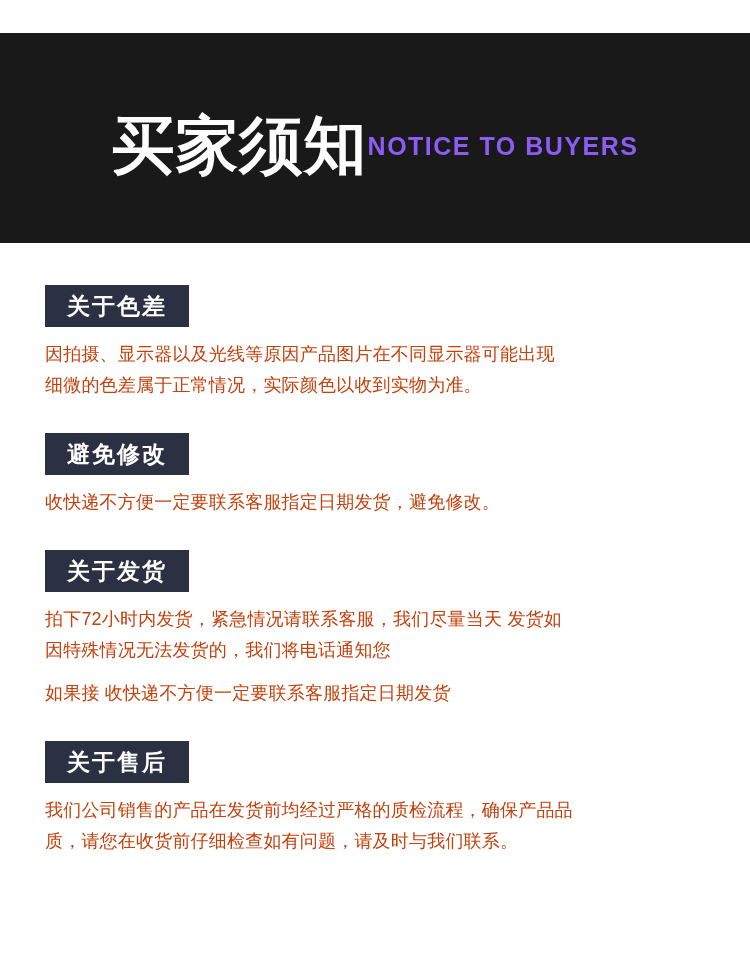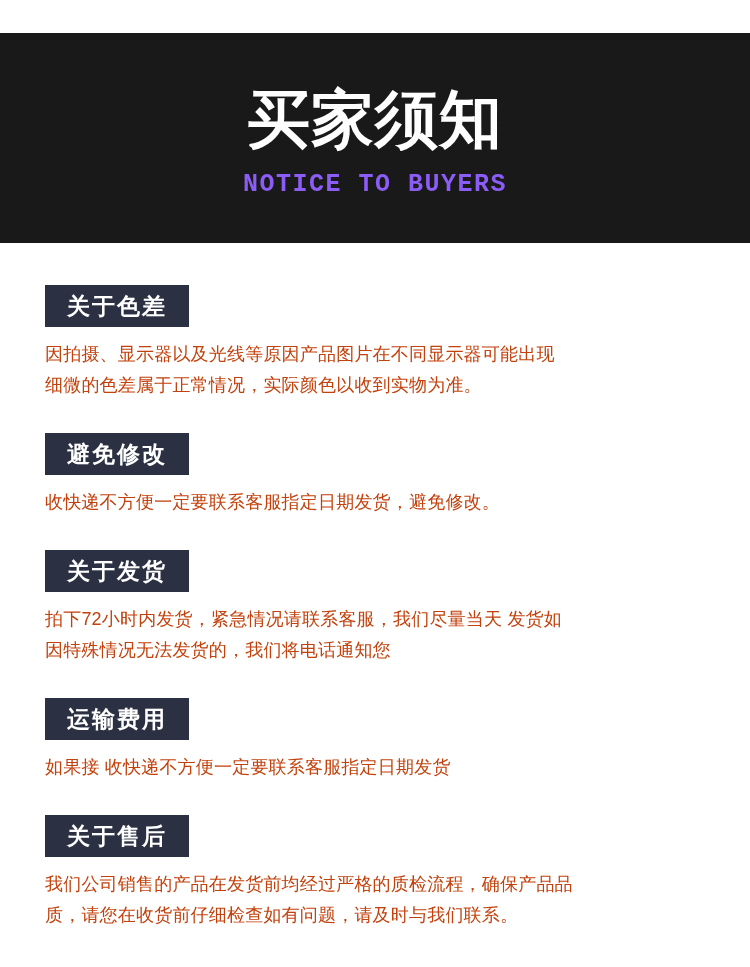--- a/index.html
+++ b/index.html
@@ -17,24 +17,23 @@
     overflow: hidden;
   }
   .top-strip {
     height: 33px;
     background: #ffffff;
   }
   .hero {
     height: 210px;
     background: #191919;
     display: flex;
-    flex-direction: column;
+    flex-direction: row;
     align-items: center;
     justify-content: center;
-    font-family: Liberation Mono, monospace;
   }
   .hero-title {
     color: #fdfdfd;
     font-size: 63px;
     font-weight: 700;
     letter-spacing: 1px;
     line-height: 1;
     margin-top: 14px;
   }
   .hero-subtitle {
@@ -106,21 +105,20 @@
 
     <div class="section">
       <div class="section-badge">关于发货</div>
       <div class="section-text">
         <div class="line">拍下72小时内发货，紧急情况请联系客服，我们尽量当天 发货如</div>
         <div class="line">因特殊情况无法发货的，我们将电话通知您</div>
       </div>
     </div>
 
     <div class="section">
-      <div class="section-badge">运输费用</div>
       <div class="section-text">
         <div class="line">如果接 收快递不方便一定要联系客服指定日期发货</div>
       </div>
     </div>
 
     <div class="section">
       <div class="section-badge">关于售后</div>
       <div class="section-text">
         <div class="line">我们公司销售的产品在发货前均经过严格的质检流程，确保产品品</div>
         <div class="line">质，请您在收货前仔细检查如有问题，请及时与我们联系。</div>

